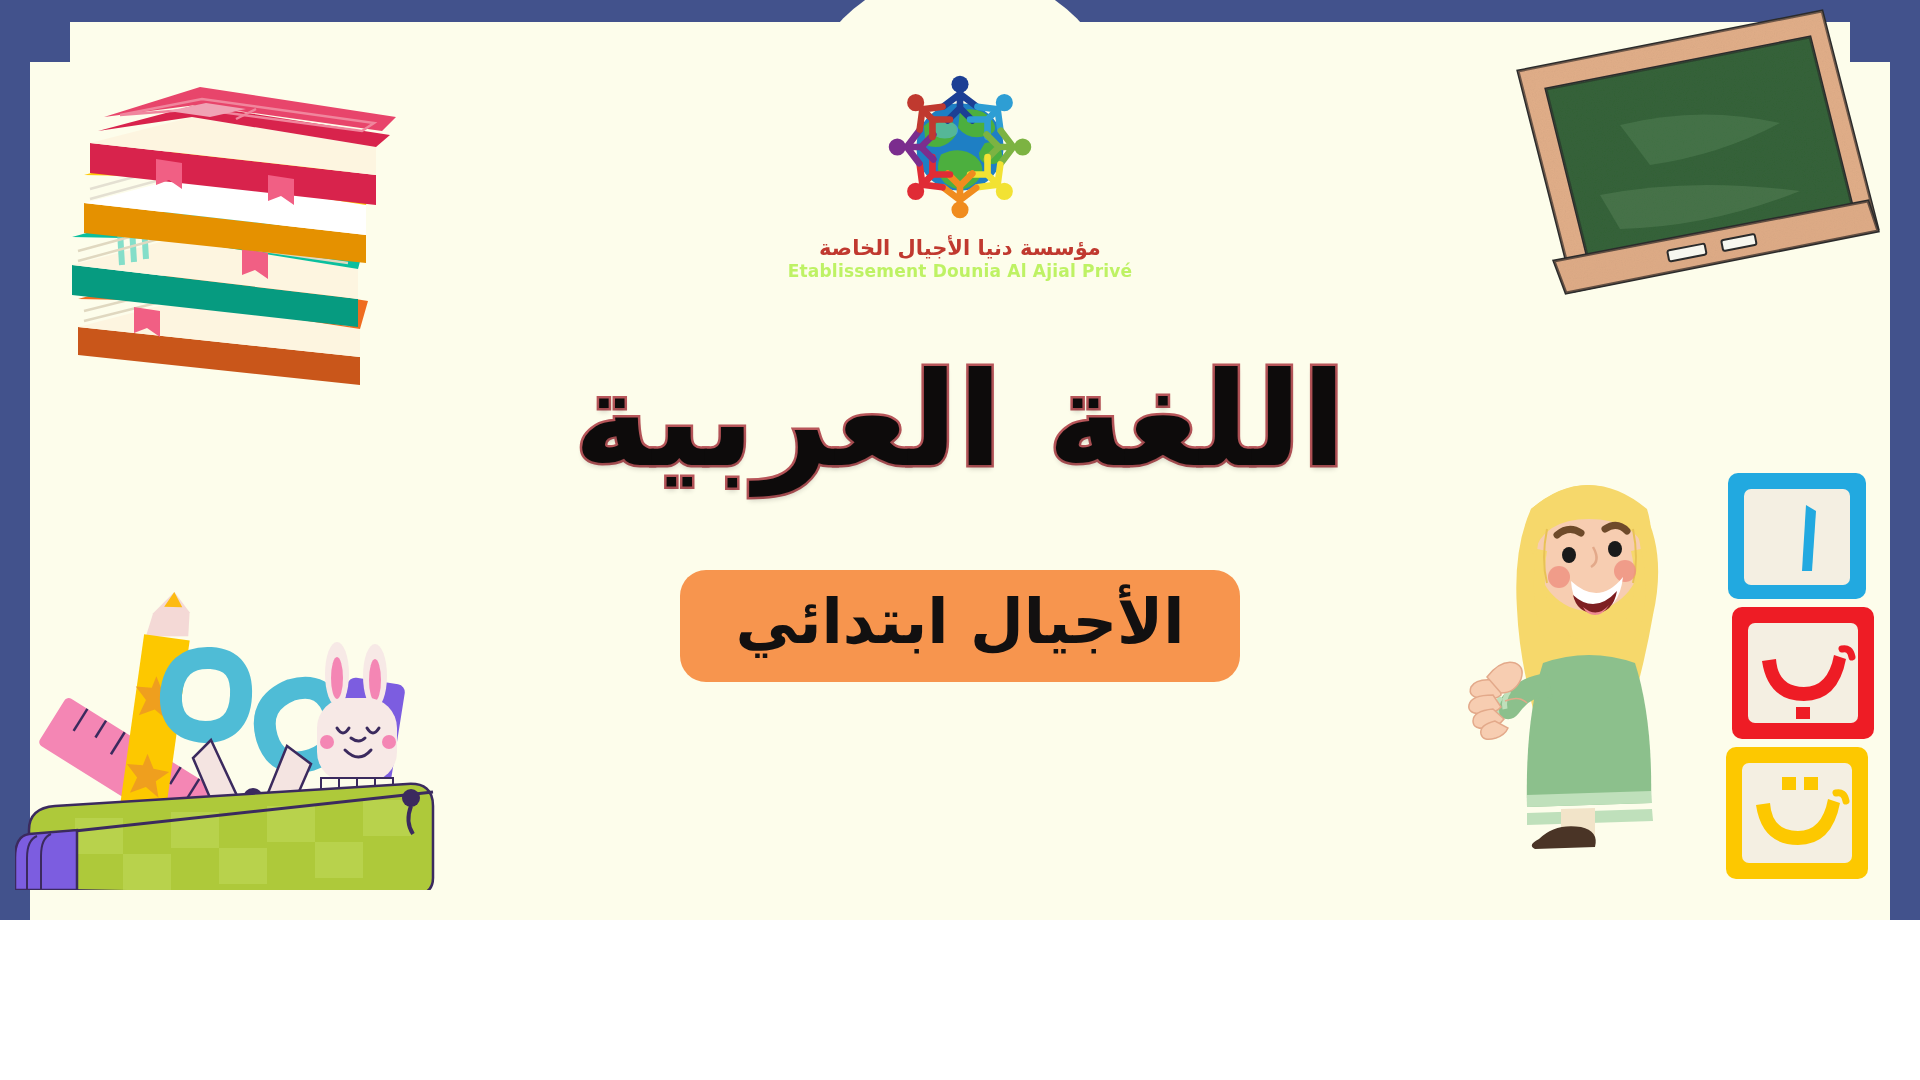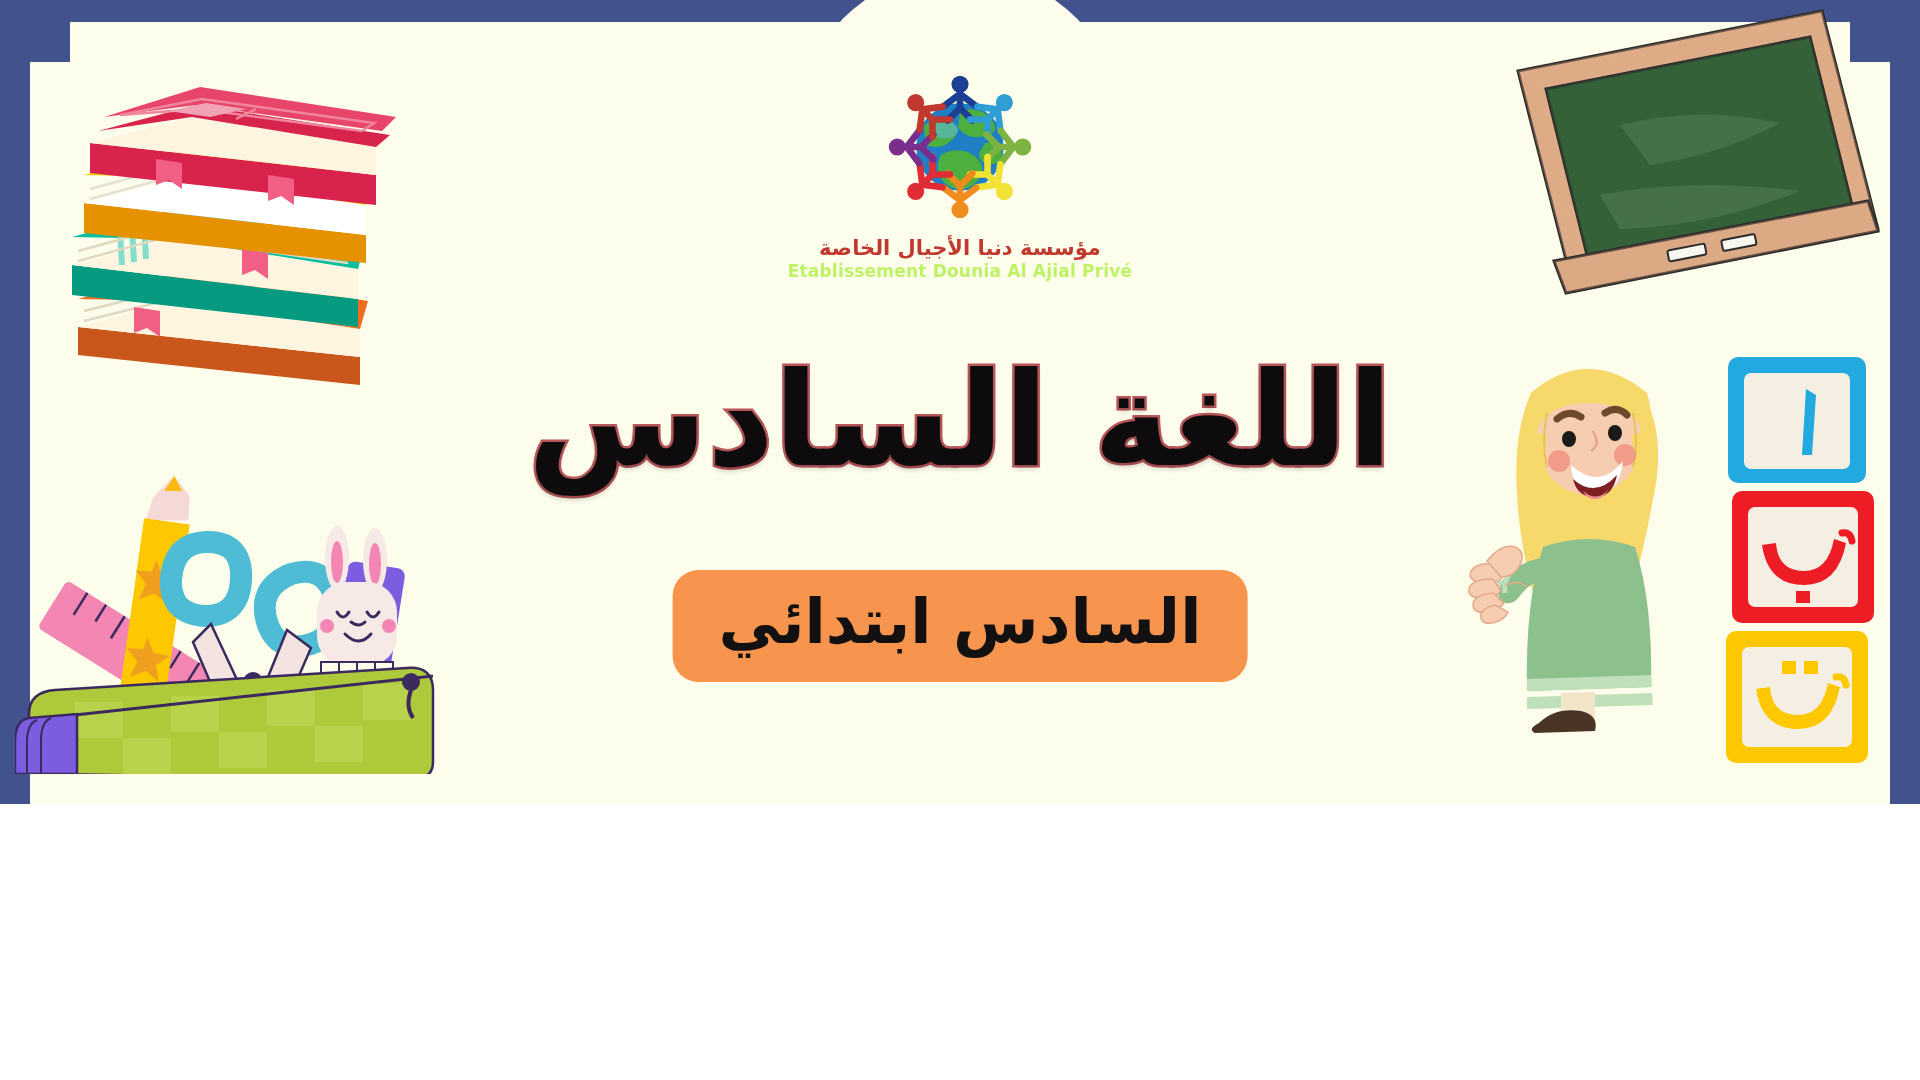--- a/index.html
+++ b/index.html
@@ -6,21 +6,21 @@
   * { margin:0; padding:0; box-sizing:border-box; }
 
   html, body {
     width:1920px; height:1080px;
     overflow:hidden;
     font-family:"DejaVu Sans", sans-serif;
   }
 
   #slide {
     position:relative;
-    width:1920px; height:804px;
+    width:1920px; height:920px;
     background:#42528c;
     overflow:hidden;
   }
 
   
   #card {
     position:absolute;
     left:30px; top:22px;
     width:1860px; height:1012px;
     background:#fdfdeb;
@@ -411,19 +411,19 @@
         <g transform="rotate(315 100 100)">
           <circle cx="100" cy="34" r="9" fill="#c0392f"></circle>
           <path d="M100 44 l-17 13 m17 -13 l17 13 m-17 -13 l0 15 m0 0 l-13 13 m13 -13 l13 13" stroke="#c0392f" stroke-width="7" fill="none" stroke-linecap="round"></path>
         </g>
       </g>
     </svg>
     <div id="logo-ar">مؤسسة دنيا الأجيال الخاصة</div>
     <div id="logo-fr">Etablissement Dounia Al Ajial Privé</div>
   </div>
 
-  <div id="title">اللغة السادس</div>
+  <div id="title">اللغة العربية</div>
 
   <div id="badge">
-    <div id="badge-text">السادس ابتدائي</div>
+    <div id="badge-text">الأجيال ابتدائي</div>
   </div>
 
 </div>
 
 </body></html>

